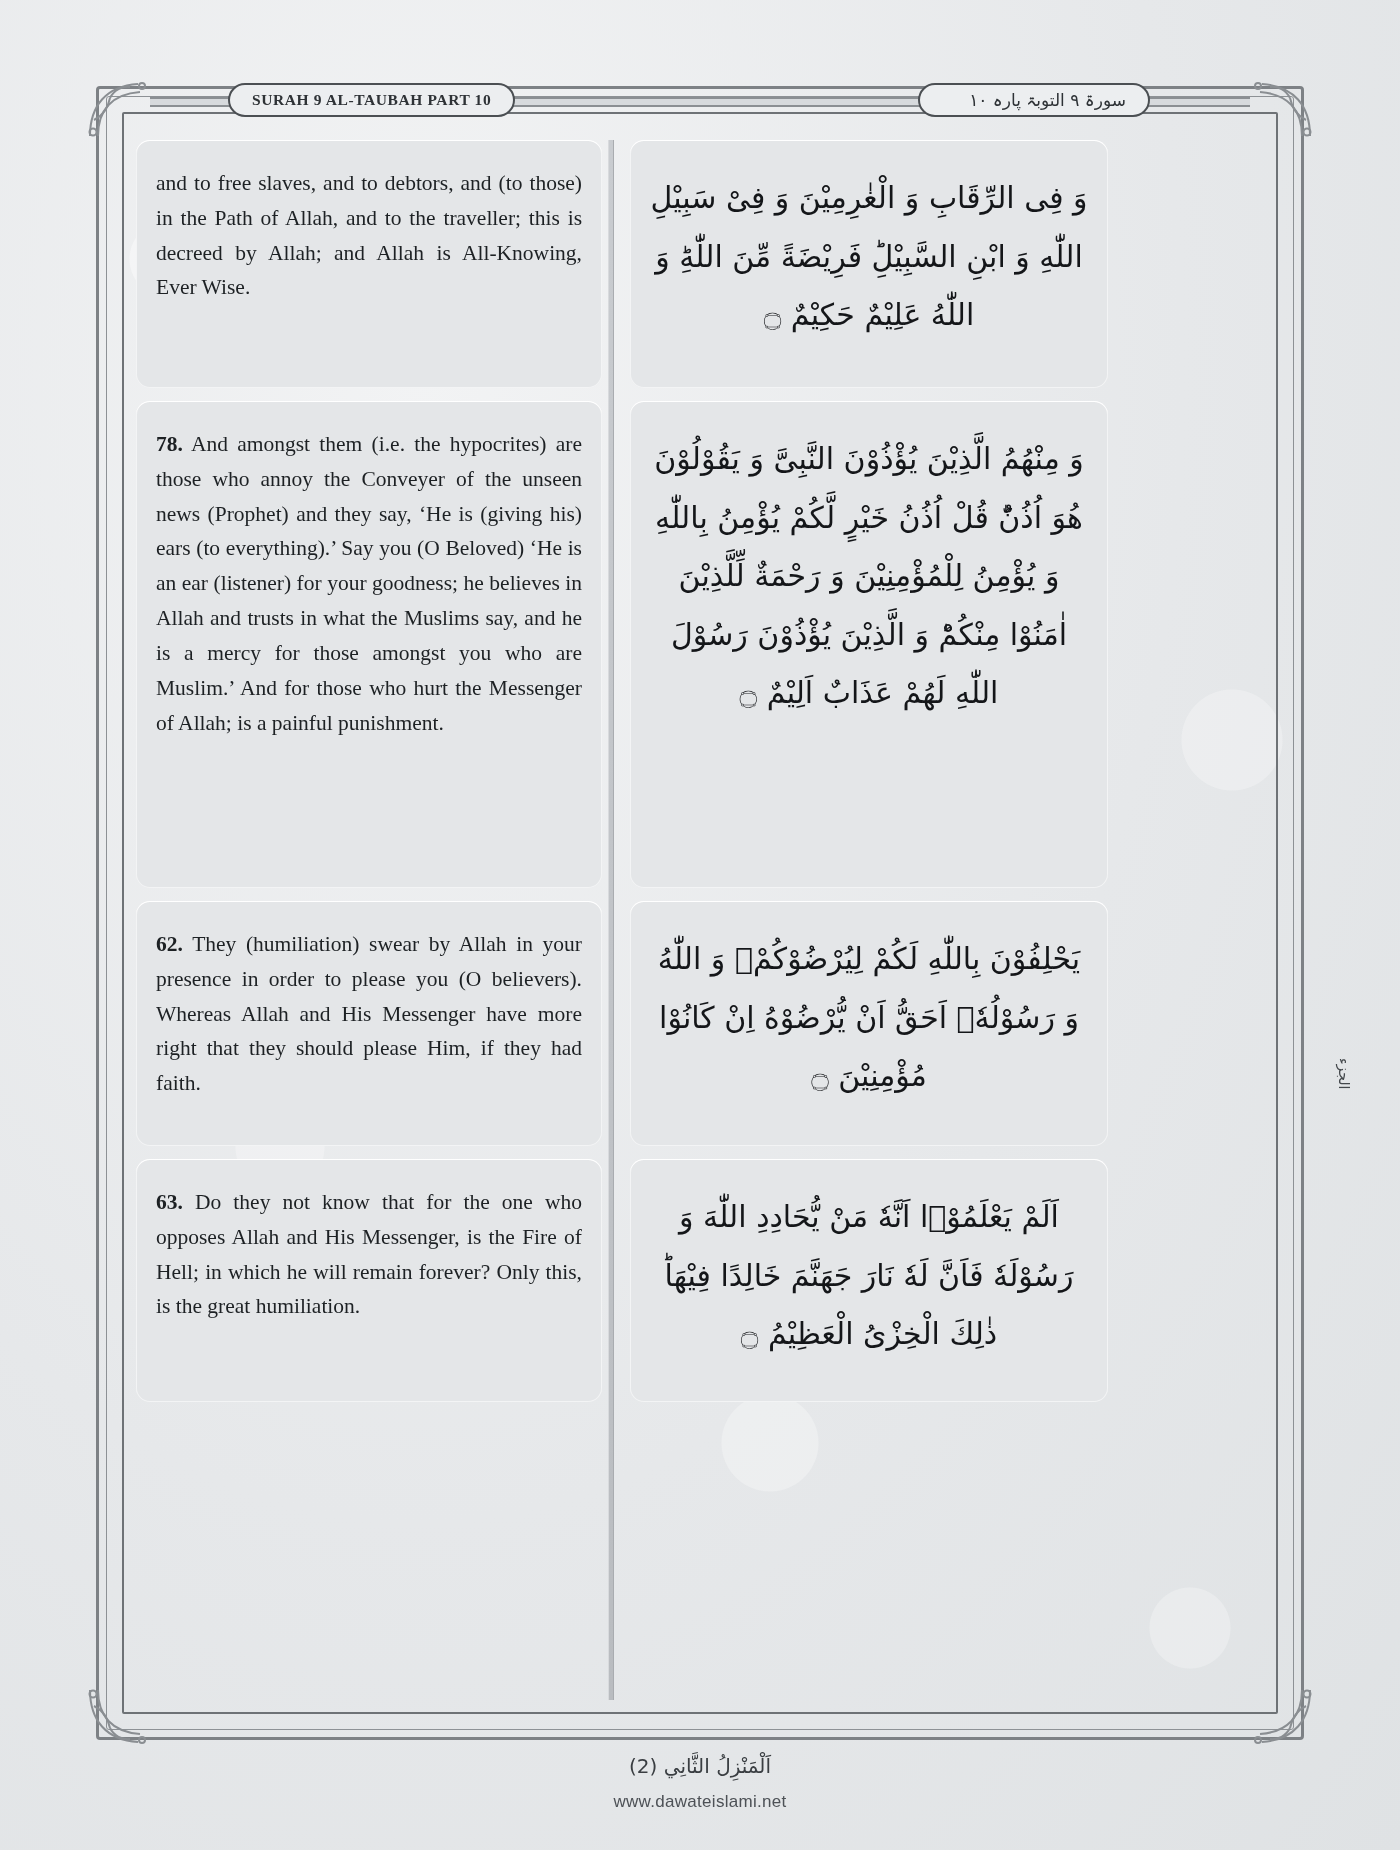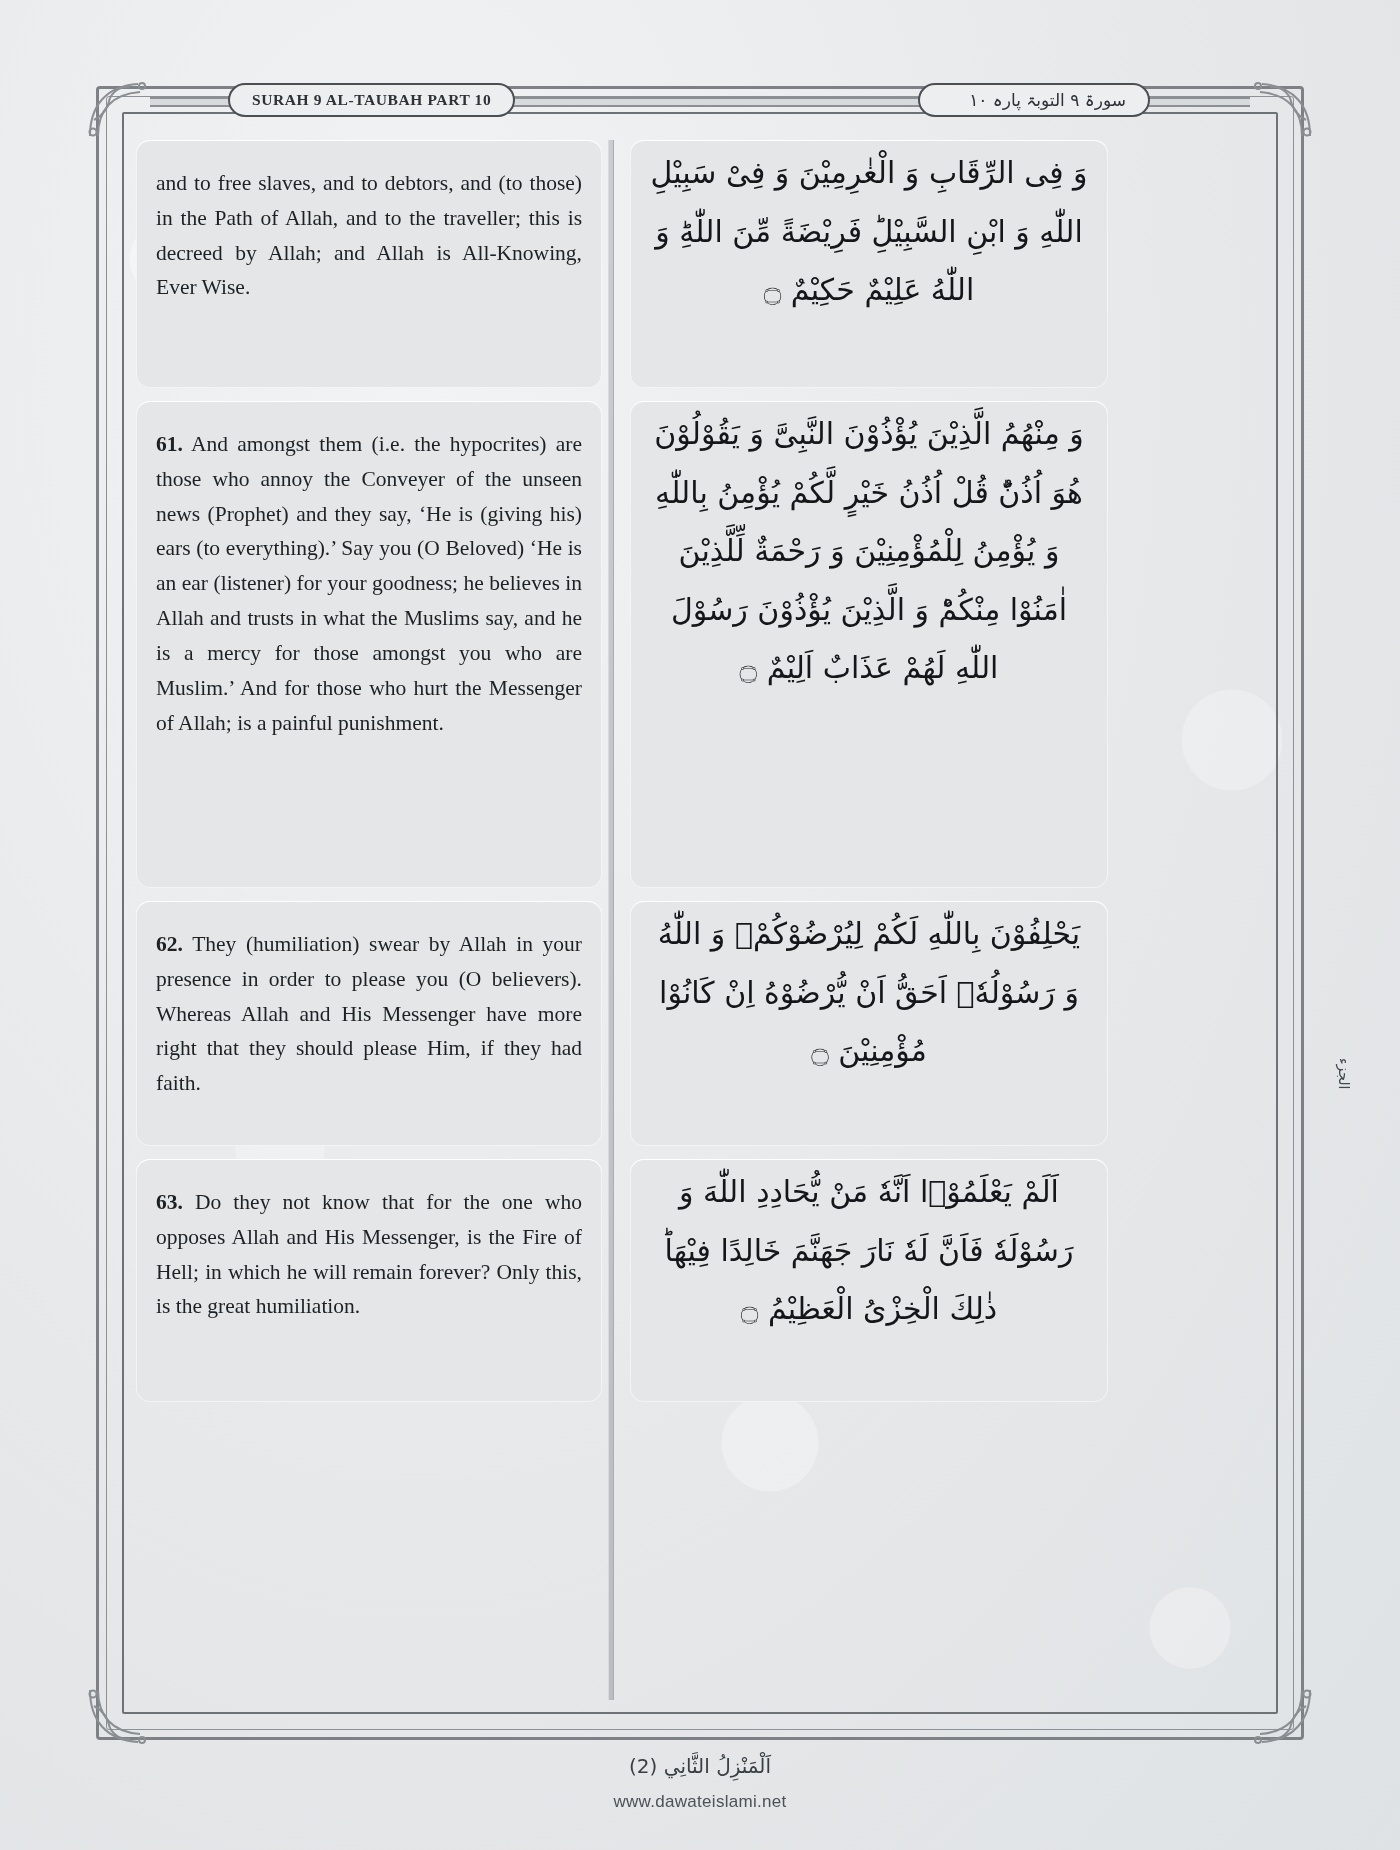--- a/index.html
+++ b/index.html
@@ -115,21 +115,21 @@
     padding:22px 20px 20px 20px;
     text-align:justify;
     font-size:21.5px;
     line-height:1.62;
     color:#1d2124;
     font-family:"Liberation Serif",serif;
     hyphens:none;
   }
   .cell-en .vnum{font-weight:700;}
   .cell-ar{
-    padding:4px 18px;
+    padding:29px 18px;
     direction:rtl;text-align:center;
     font-family:"DejaVu Sans",sans-serif;
     font-size:30px;line-height:1.95;color:#141619;
   }
 
   
   .h1{min-height:248px;}
   .h2{min-height:487px;}
   .h3{min-height:245px;}
   .h4{min-height:243px;}
@@ -248,21 +248,21 @@
   </div>
 
   <div id="content">
 
     <div class="col col-en">
       <div class="cell cell-en h1">
         <span class="vnum"></span>
         <span>and to free slaves, and to debtors, and (to those) in the Path of Allah, and to the traveller; this is decreed by Allah; and Allah is All-Knowing, Ever Wise.</span>
       </div>
       <div class="cell cell-en h2">
-        <span class="vnum">61.</span>
+        <span class="vnum">78.</span>
         <span>And amongst them (i.e. the hypocrites) are those who annoy the Conveyer of the unseen news (Prophet) and they say, ‘He is (giving his) ears (to everything).’ Say you (O Beloved) ‘He is an ear (listener) for your goodness; he believes in Allah and trusts in what the Muslims say, and he is a mercy for those amongst you who are Muslim.’ And for those who hurt the Messenger of Allah; is a painful punishment.</span>
       </div>
       <div class="cell cell-en h3">
         <span class="vnum">62.</span>
         <span>They (humiliation) swear by Allah in your presence in order to please you (O believers). Whereas Allah and His Messenger have more right that they should please Him, if they had faith.</span>
       </div>
       <div class="cell cell-en h4">
         <span class="vnum">63.</span>
         <span>Do they not know that for the one who opposes Allah and His Messenger, is the Fire of Hell; in which he will remain forever? Only this, is the great humiliation.</span>
       </div>

